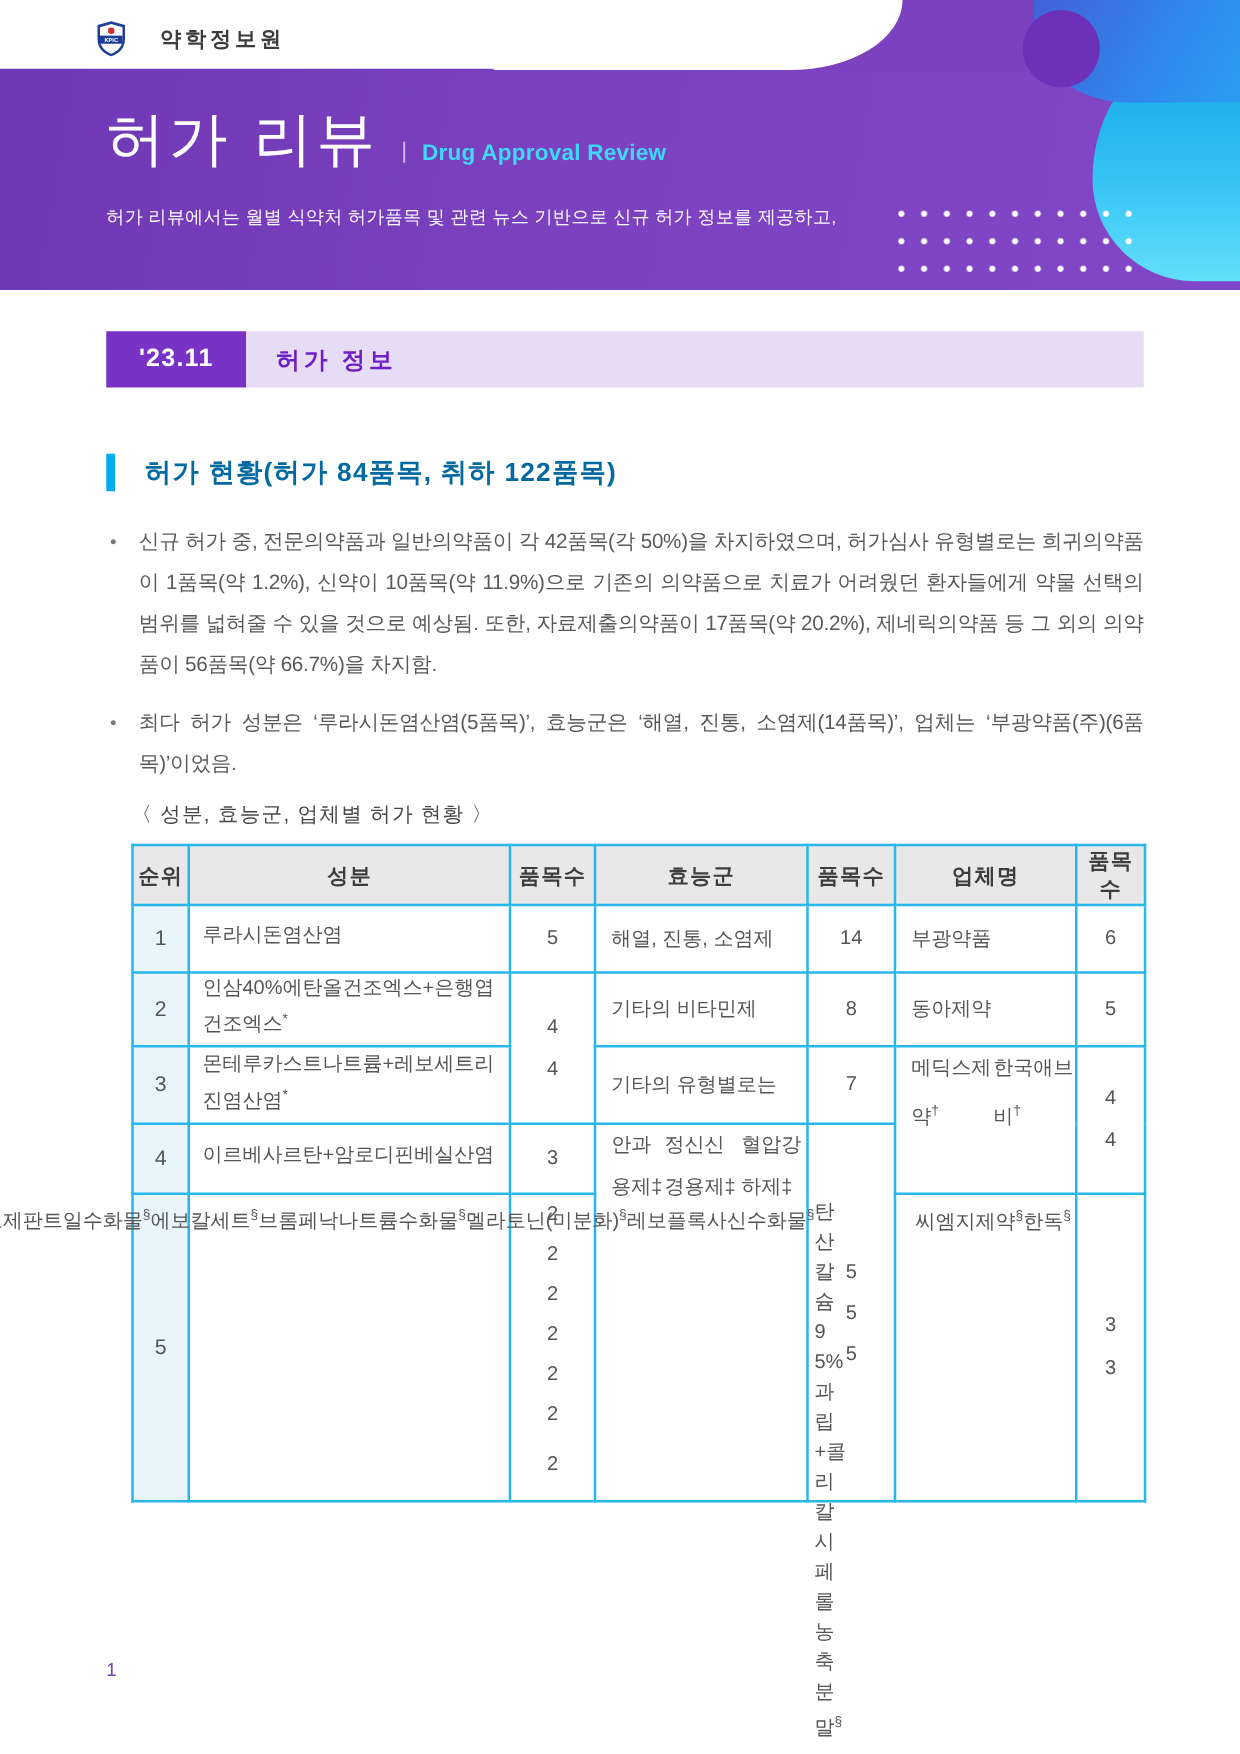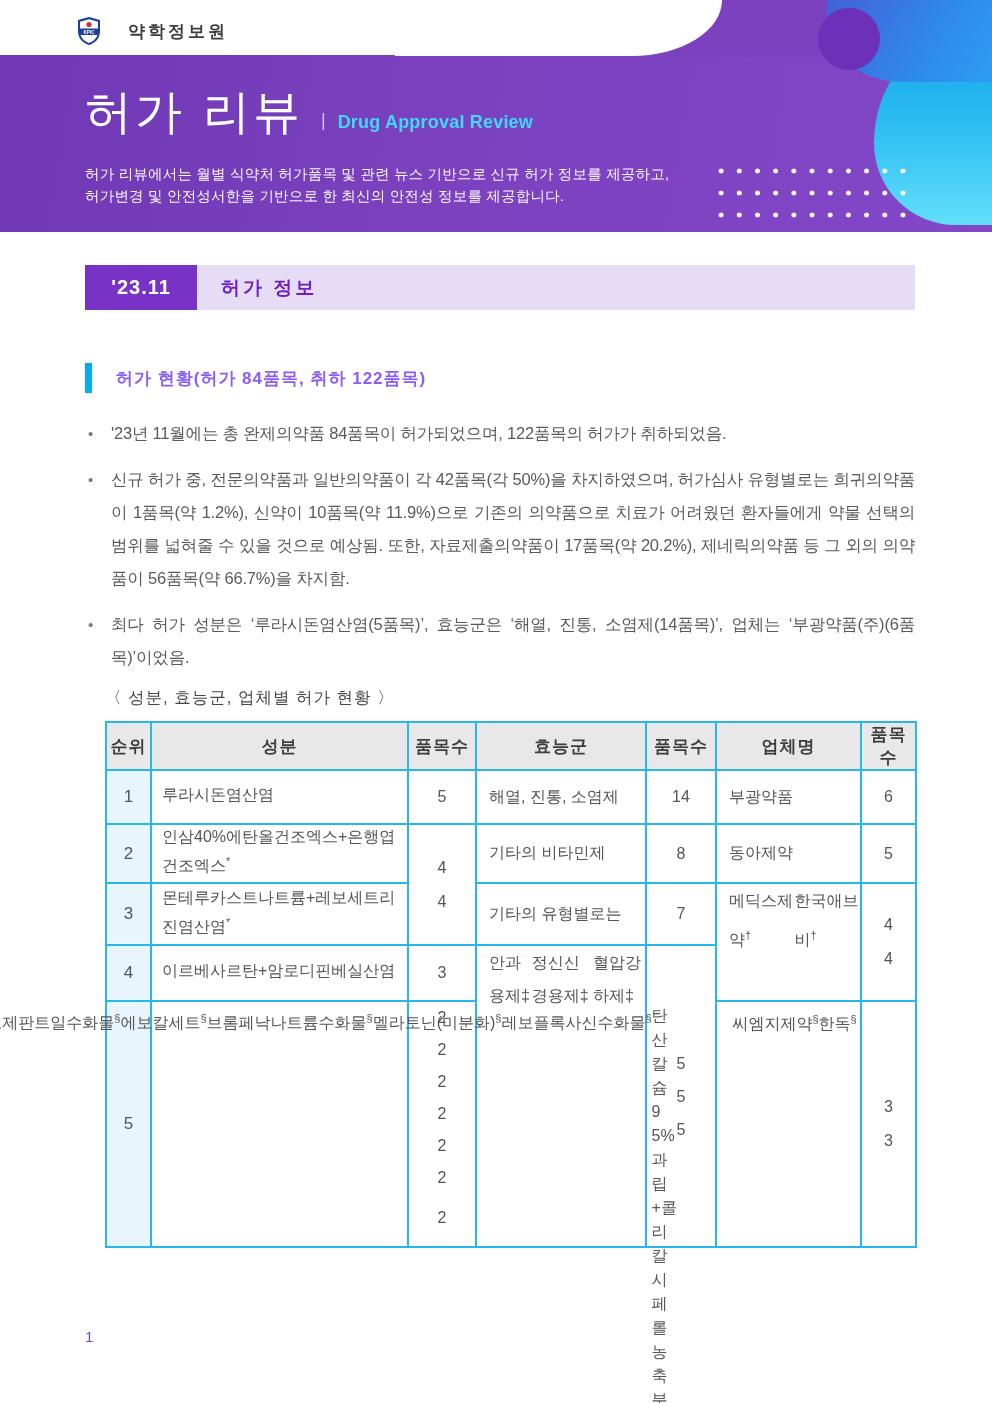--- a/index.html
+++ b/index.html
@@ -42,21 +42,21 @@
   .content { position:absolute; left:85px; top:265px; width:830px; }
 
   .section-bar { display:flex; height:45px; width:830px; }
   .date-badge { width:112px; background:#7832c6; color:#fff; font-size:20px; font-weight:bold;
                 display:flex; align-items:center; justify-content:center; letter-spacing:1px; }
   .section-title-bg { flex:1; background:#e7dcf6; display:flex; align-items:center; }
   .section-title { color:#6d1fc4; font-size:19px; font-weight:bold; letter-spacing:3px; padding-left:24px; }
 
   .subsection { display:flex; align-items:center; margin-top:53px; }
   .subsection-marker { width:7px; height:30px; background:#00aeef; margin-right:24px; }
-  .subsection-title { color:#8b5cf6; font-size:17px; font-weight:bold; letter-spacing:1px; }
+  .subsection-title { color:#0369a1; font-size:21px; font-weight:bold; letter-spacing:1px; }
 
   .bullets { margin-top:24px; list-style:none; }
   .bullets li { position:relative; padding-left:26px; margin-bottom:13px; color:#595959; font-size:16.5px;
                 line-height:33px; text-align:justify; letter-spacing:-.2px; }
   .bullets li::before { content:"\2022"; position:absolute; left:3px; top:0; color:#7a7a7a; font-size:15px; }
 
   .table-caption { margin:4px 0 12px 20px; color:#474747; font-size:16.5px; font-weight:normal; letter-spacing:1px; }
 
   
   table.approval { margin-left:20px; width:810px; border-collapse:collapse; table-layout:fixed;
@@ -114,40 +114,38 @@
     <div class="deco-blue"></div>
     <div class="deco-circle"></div>
     <div class="deco-dots"></div>
     <div class="banner-title-row">
       <span class="banner-title">허가 리뷰</span>
       <span class="banner-divider">|</span>
       <span class="banner-subtitle">Drug Approval Review</span>
     </div>
     <div class="banner-desc">
       <div>허가 리뷰에서는 월별 식약처 허가품목 및 관련 뉴스 기반으로 신규 허가 정보를 제공하고,</div>
-      <div>허가변경 및 안전성서한을 기반으로 한 최신의 안전성 정보를 제공합니다.</div>
     </div>
   </div>
 
   <div class="content">
 
     <div class="section-bar">
       <div class="date-badge">'23.11</div>
       <div class="section-title-bg">
         <span class="section-title">허가 정보</span>
       </div>
     </div>
 
     <div class="subsection">
       <div class="subsection-marker"></div>
       <span class="subsection-title">허가 현황(허가 84품목, 취하 122품목)</span>
     </div>
 
     <ul class="bullets">
-      <li>'23년 11월에는 총 완제의약품 84품목이 허가되었으며, 122품목의 허가가 취하되었음.</li>
       <li>신규 허가 중, 전문의약품과 일반의약품이 각 42품목(각 50%)을 차지하였으며, 허가심사 유형별로는 희귀의약품이 1품목(약 1.2%), 신약이 10품목(약 11.9%)으로 기존의 의약품으로 치료가 어려웠던 환자들에게 약물 선택의 범위를 넓혀줄 수 있을 것으로 예상됨. 또한, 자료제출의약품이 17품목(약 20.2%), 제네릭의약품 등 그 외의 의약품이 56품목(약 66.7%)을 차지함.</li>
       <li>최다 허가 성분은 ‘루라시돈염산염(5품목)’, 효능군은 ‘해열, 진통, 소염제(14품목)’, 업체는 ‘부광약품(주)(6품목)’이었음.</li>
     </ul>
 
     <div class="table-caption">〈 성분, 효능군, 업체별 허가 현황 〉</div>
 
     <table class="approval">
       <colgroup>
         <col style="width:45px">
           <col style="width:257px">

